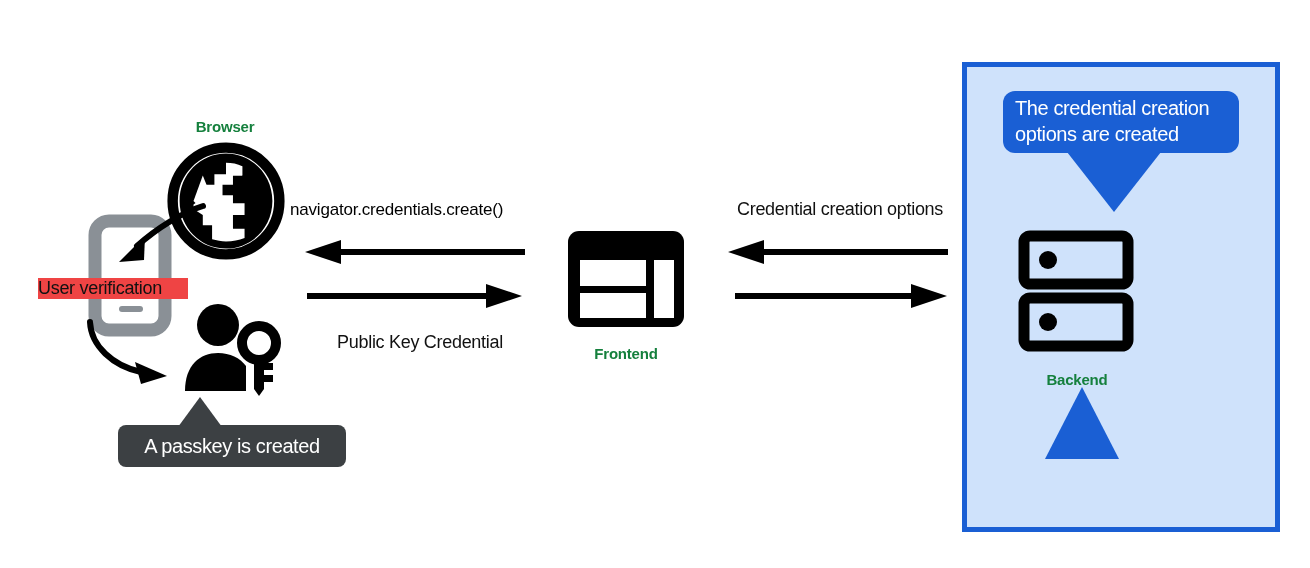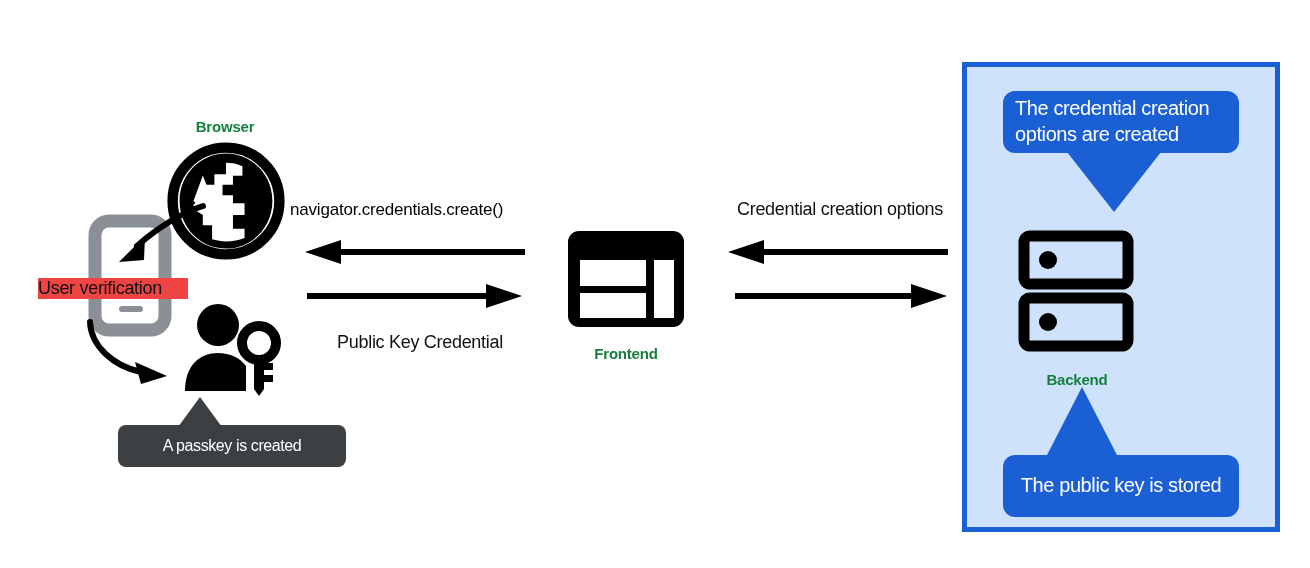--- a/index.html
+++ b/index.html
@@ -79,21 +79,21 @@
   
   #passkey-tooltip {
     left: 118px;
     top: 425px;
     width: 228px;
     height: 42px;
     background: #3C4043;
     border-radius: 8px;
     color: #ffffff;
     font-family: "Liberation Sans", sans-serif;
-    font-size: 16px;
+    font-size: 20px;
     display: flex;
     align-items: center;
     justify-content: center;
     letter-spacing: -0.4px;
   }
   #passkey-tooltip-tri {
     position: absolute;
     left: 178px;
     top: 397px;
     width: 0; height: 0;
@@ -214,16 +214,15 @@
       <svg viewBox="0 0 112 118" width="112" height="118">
         <rect x="4" y="4" width="104" height="48" rx="6" ry="6" fill="none" stroke="#000" stroke-width="11"></rect>
         <circle cx="28" cy="28" r="9" fill="#000"></circle>
         <rect x="4" y="66" width="104" height="48" rx="6" ry="6" fill="none" stroke="#000" stroke-width="11"></rect>
         <circle cx="28" cy="90" r="9" fill="#000"></circle>
       </svg>
     </div>
     <div class="abs node-label" style="left:40px; top:284px; width:140px;margin-top:20px;">Backend</div>
 
     <div class="callout-tri" style="left:78px; top:320px; border-left:37px solid transparent; border-right:37px solid transparent; border-bottom:72px solid #1A5FD4;"></div>
-    <div class="callout" style="left:36px; top:388px; width:236px; height:62px;">The public key is stored</div>
   </div>
 
 </div>
 
 </body></html>

